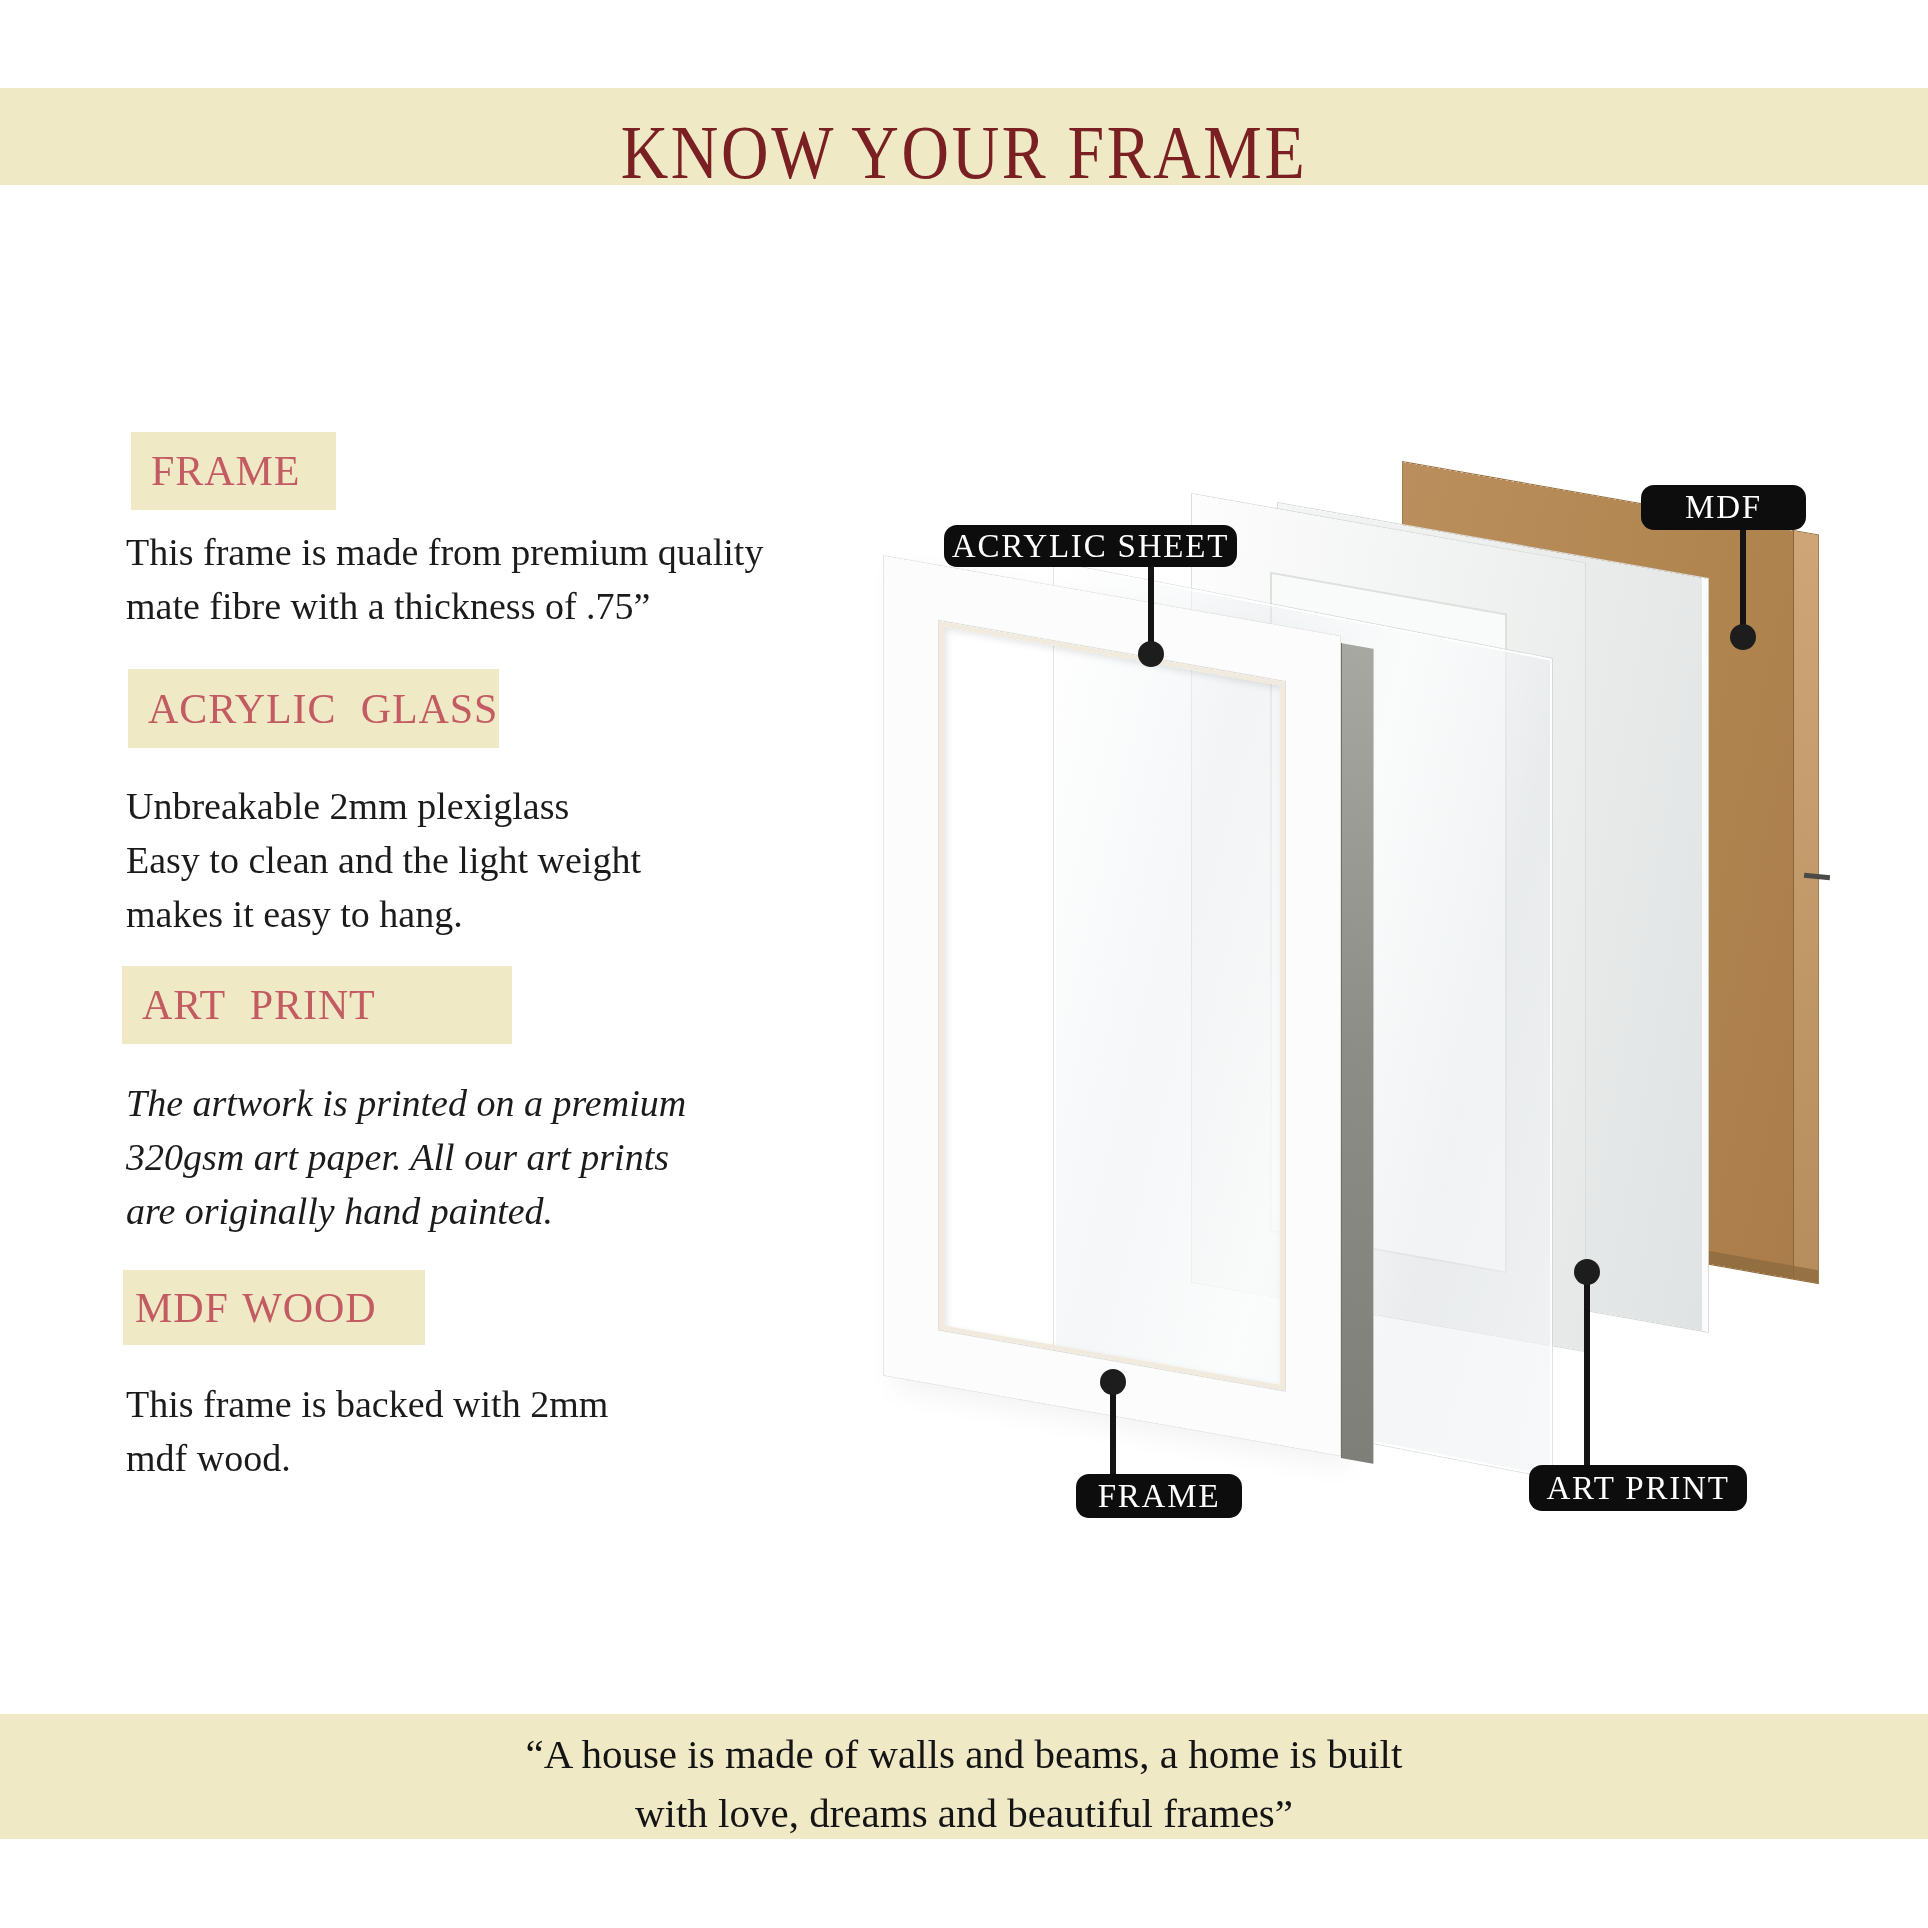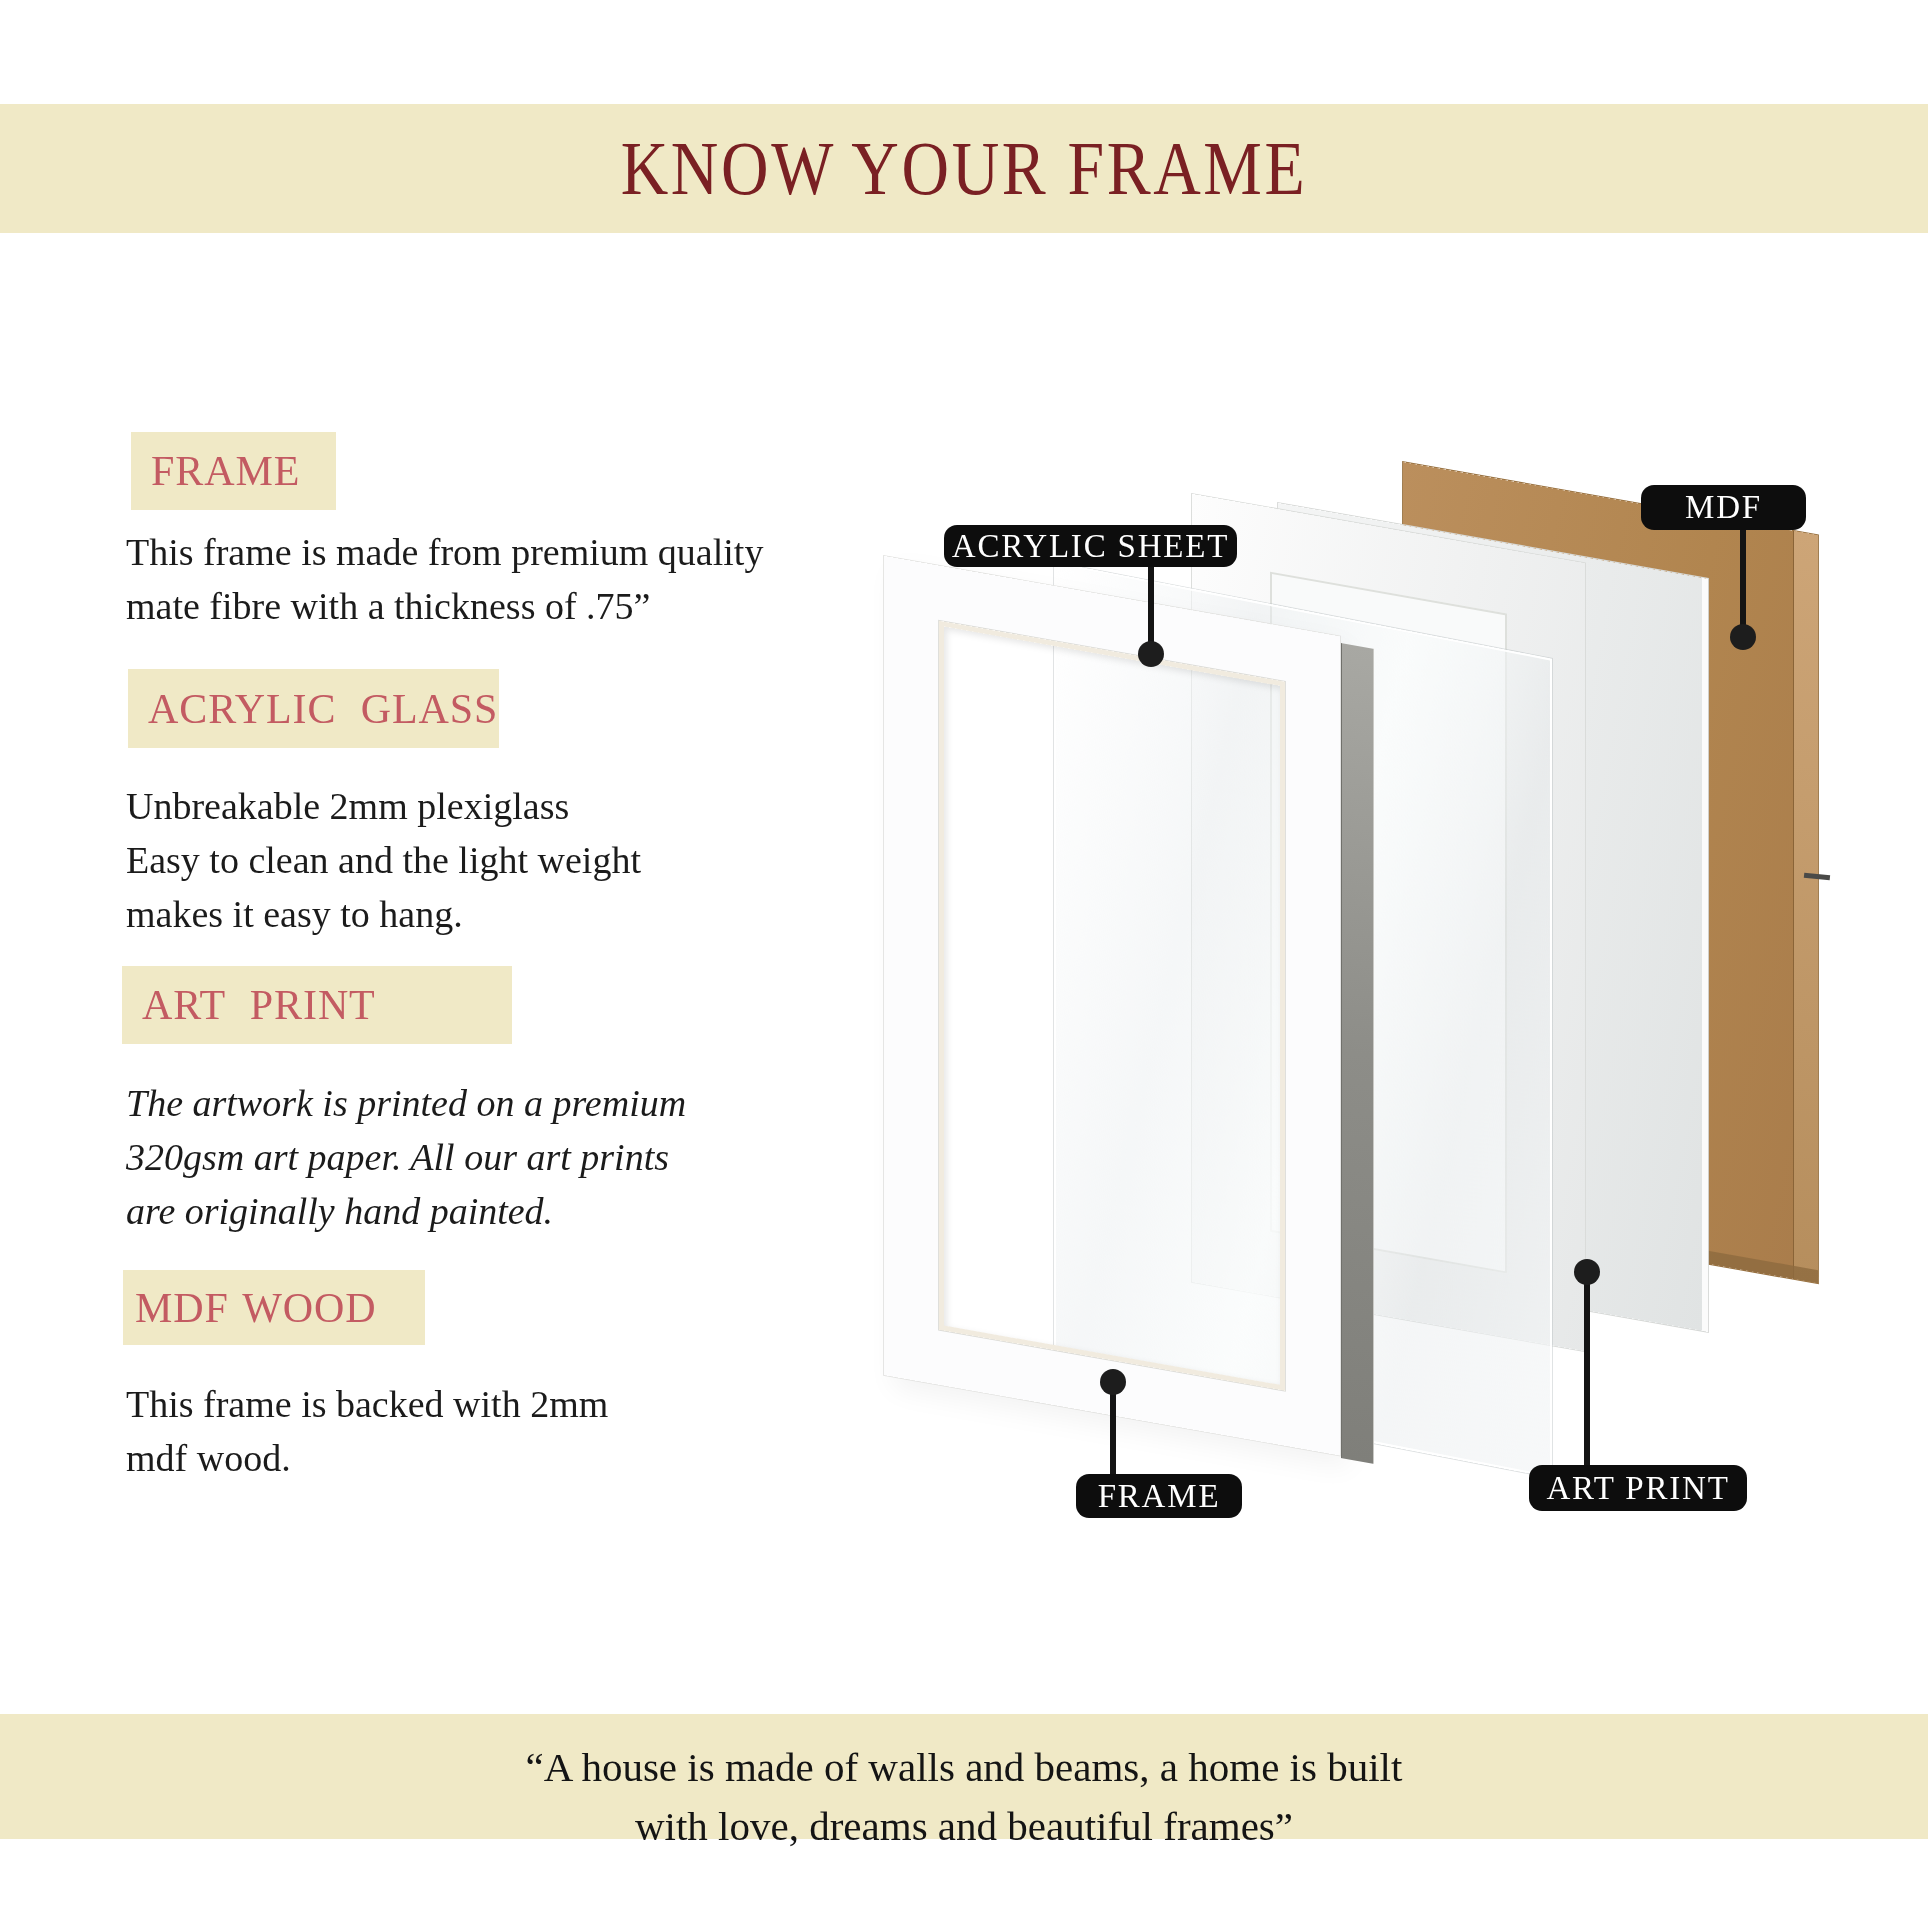--- a/index.html
+++ b/index.html
@@ -1,26 +1,26 @@
 <!DOCTYPE html>
 <html style="--banner_bg: #f0e9c6; --title_color: #7a2023; --heading_color: #c35b62; --body_text_color: #1b1b1b; --label_bg: #0d0d0d; --label_text: #ffffff; --mdf_board_color: #b1854f; --frame_side_color: #8d8d88;font-size:14.7px"><head>
 <meta charset="utf-8">
 <style>
   html,body{margin:0;padding:0;background:#ffffff;}
   .page{position:relative;width:1928px;height:1928px;background:#ffffff;overflow:hidden;
         font-family:"Liberation Serif", serif;}
 
   
   .band{position:absolute;left:0;width:1928px;background:var(--banner_bg,#f0e9c6);}
-  .band-top{top:104px;height:129px;}
+  .band-top{top:88px;height:97px;}
   .band-bottom{top:1714px;height:125px;}
   .page-title{margin:0;height:129px;line-height:129px;text-align:center;
               font-size:70px;font-weight:normal;letter-spacing:2.8px;
               color:var(--title_color,#7a2023);transform:scale(.94,1.08);}
-  .quote{padding-top:24px;text-align:center;font-size:41px;line-height:59px;color:#141414;}
+  .quote{padding-top:11px;text-align:center;font-size:41px;line-height:59px;color:#141414;}
 
   
   .h-box{position:absolute;box-sizing:border-box;background:var(--banner_bg,#f0e9c6);
          color:var(--heading_color,#c35b62);font-size:42px;letter-spacing:0.9px;
          display:flex;align-items:center;padding-left:20px;}
   .wide-gap{word-spacing:13px;}
   #h-frame{left:131px;top:432px;width:205px;height:78px;}
   #h-acrylic{left:128px;top:669px;width:371px;height:79px;}
   #h-artprint{left:122px;top:966px;width:390px;height:78px;}
   #h-mdf{left:123px;top:1270px;width:302px;height:75px;word-spacing:2.8px;padding-left:12px;}

